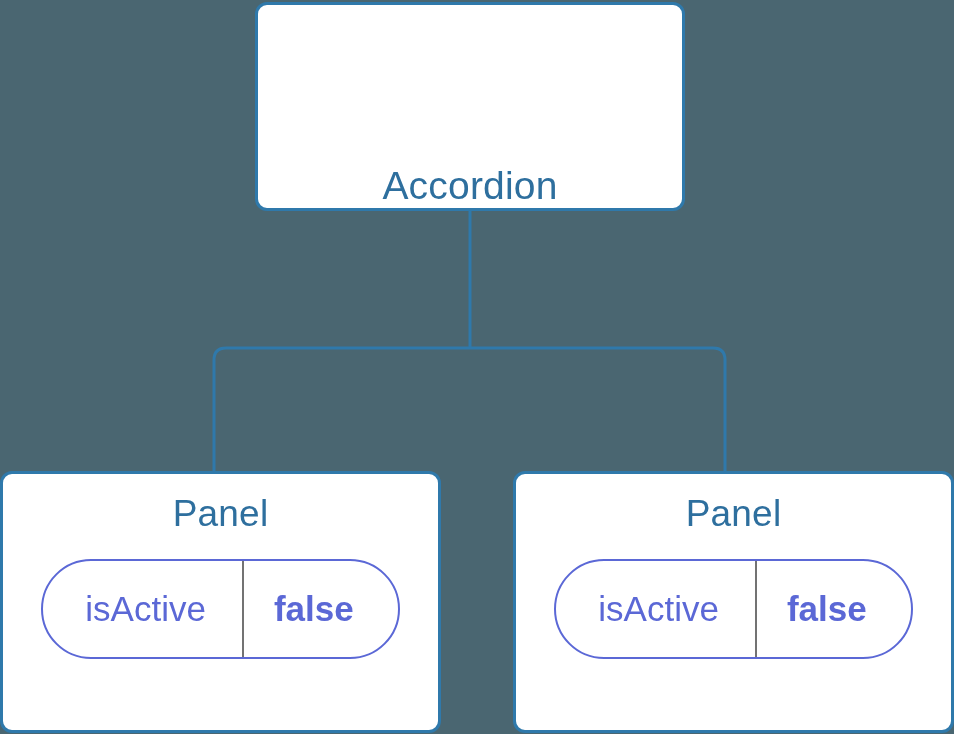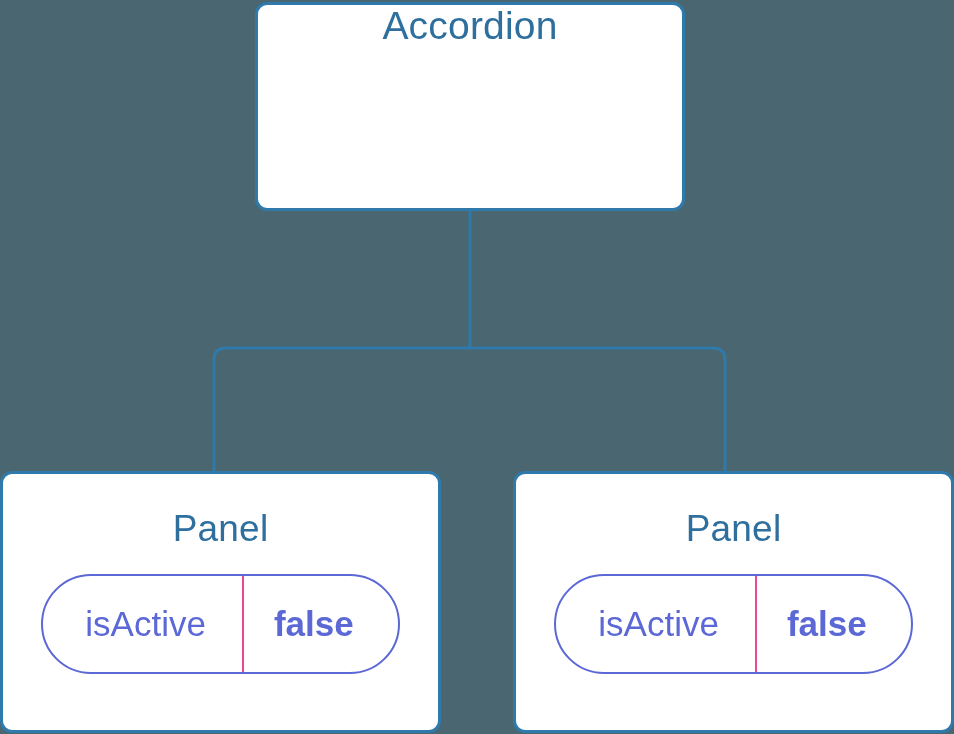--- a/index.html
+++ b/index.html
@@ -40,28 +40,28 @@
     display: flex;
     flex-direction: column;
     align-items: center;
   }
 
   .node-root {
     left: 255px;
     top: 2px;
     width: 430px;
     height: 209px;
-    justify-content: flex-start;
+    justify-content: flex-end;
   }
 
   .node-child {
     width: 441px;
     height: 262px;
     top: 471px;
-    padding-top: 35px;
+    padding-top: 20px;
   }
 
   .node-child-left  { left: 0px; }
   .node-child-right { left: 513px; }
 
   .node-title {
     color: #2e6f9e;
     font-size: 37px;
     line-height: 1.1;
     letter-spacing: 0.2px;
@@ -89,21 +89,21 @@
     display: flex;
     align-items: center;
     justify-content: center;
     color: #5b68d6;
     font-size: 35px;
     white-space: nowrap;
   }
 
   .state-key {
     padding: 0 36px 0 42px;
-    border-right: 2px solid #ec4899;
+    border-right: 2px solid #737373;
   }
 
   .state-val {
     padding: 0 44px 0 30px;
     font-weight: bold;
   }
 </style>
 </head>
 <body>
 

